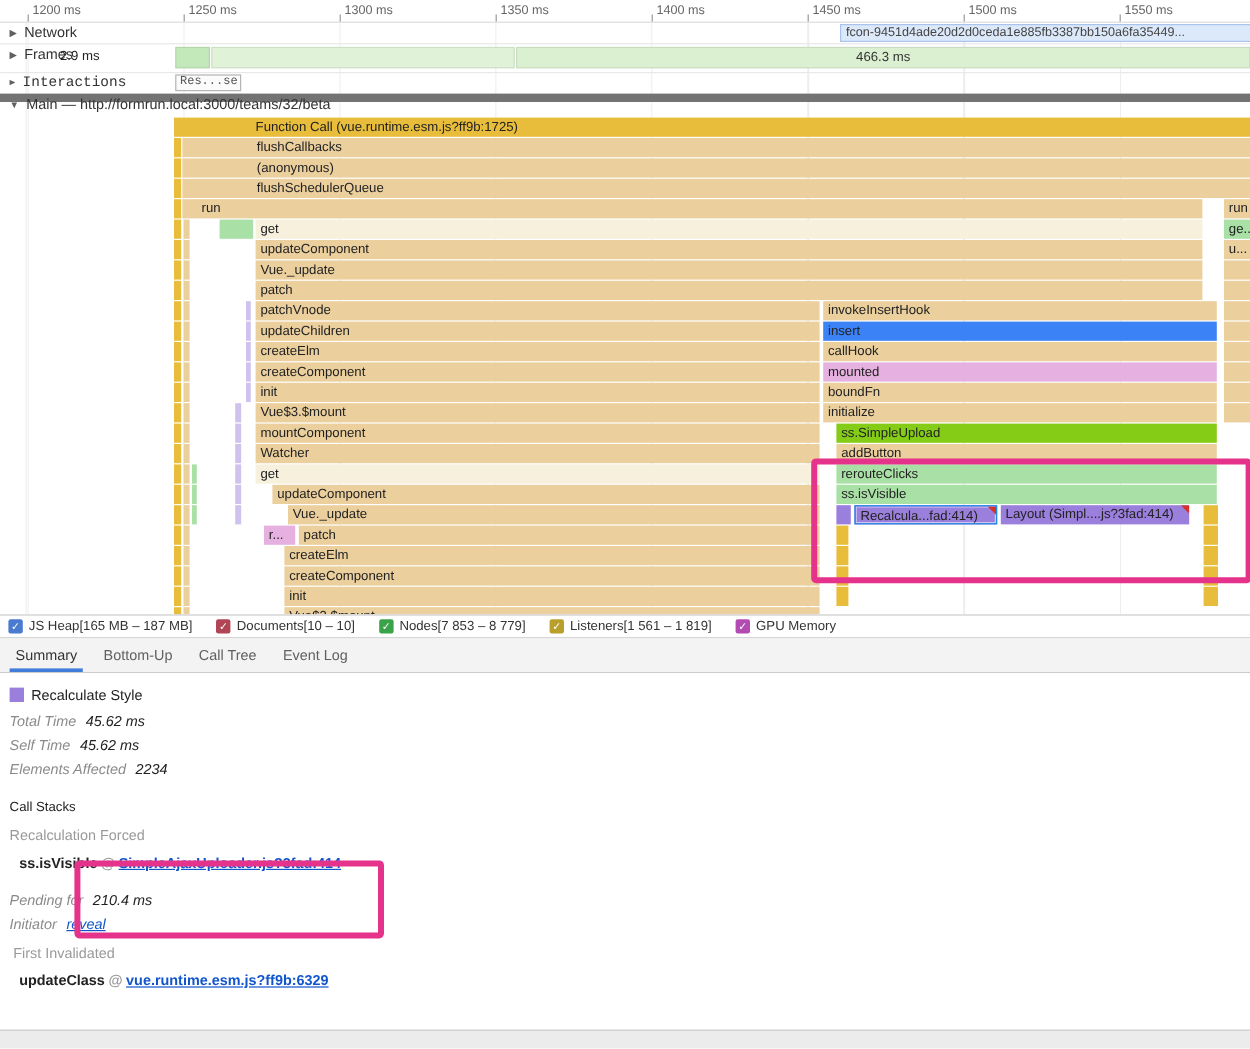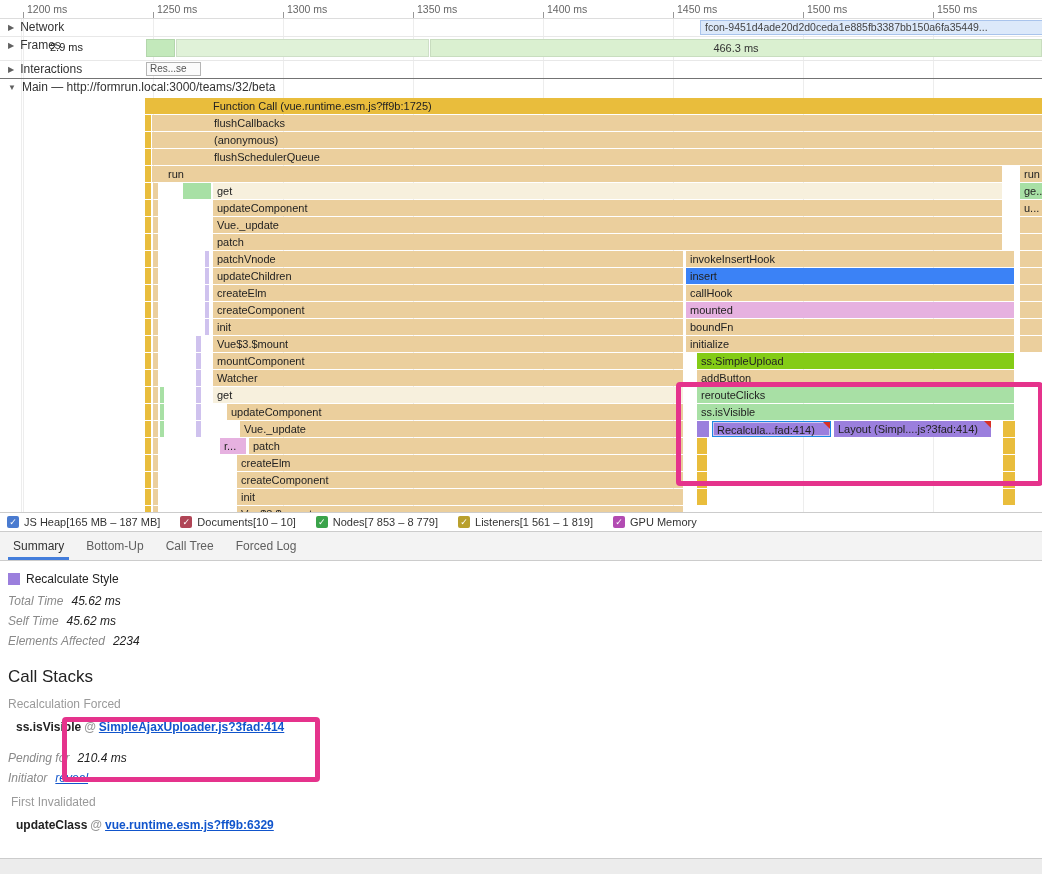--- a/index.html
+++ b/index.html
@@ -13,21 +13,21 @@
 
   
   #gridlines{position:absolute;top:18px;left:0;width:1042px;height:494px;z-index:0;
     background:repeating-linear-gradient(90deg, rgba(0,0,0,0.07) 0 1px, transparent 1px 130px);
     background-position:23px 0;}
 
   
   .track{position:absolute;left:0;width:1042px;z-index:1;}
   #network-track{top:18px;height:18px;border-bottom:1px solid #e8e8e8;}
   #frames-track{top:36px;height:24px;border-bottom:1px solid #e8e8e8;}
-  #interactions-track{top:60px;height:18px;border-bottom:1px solid #737373;}
+  #interactions-track{top:60px;height:18px;border-bottom:7px solid #737373;font-family:Liberation Mono, monospace;}
   #main-header{top:78px;height:19px;}
   .tlabel{position:absolute;left:8px;top:2px;font-size:12px;color:#333;white-space:nowrap;}
   .disc{font-size:8px;color:#606060;margin-right:6px;vertical-align:1px;}
   .net-bar{position:absolute;left:700px;top:2px;width:340px;height:13px;background:#dce9fa;
     border:1px solid #a9c4ec;border-right:none;font-size:10.5px;line-height:12px;color:#444;
     white-space:nowrap;overflow:hidden;padding-left:4px;}
   .frame-seg{position:absolute;top:3px;height:18px;box-sizing:border-box;border:1px solid rgba(0,0,0,0.08);}
   .frame-dur{position:absolute;left:50px;top:5px;font-size:11px;color:#222;}
   .frame-long-label{text-align:center;font-size:11px;line-height:17px;color:#333;}
   .inter-box{position:absolute;left:146px;top:2px;width:50px;height:12px;border:1px solid #b5b5b5;
@@ -62,21 +62,21 @@
   .legend-row{margin:11px 0 0 8px;display:flex;align-items:center;gap:6px;font-size:12px;color:#222;}
   .swatch{width:12px;height:12px;display:inline-block;}
   .warning-row{margin-top:9px;background:#ffeaea;padding:3px 8px;font-size:12px;color:#333;}
   .warn-label{color:#dc0000;margin-right:6px;}
   .lnk{color:#1155cc;text-decoration:underline;cursor:pointer;}
   .kv{margin-left:8px;line-height:20px;font-size:12px;font-style:italic;}
   .kv.mt5{margin-top:5px;}
   .kv.mt14{margin-top:14px;}
   .k{color:#8a8a8a;margin-right:8px;}
   .v{color:#222;}
-  .section-title{font-size:17px;color:#222;margin:16px 0 0 8px;}
+  .section-title{font-size:11px;color:#222;margin:16px 0 0 8px;}
   .dim{color:#9a9a9a;font-size:12px;margin:10px 0 0 8px;}
   .dim.mt6{margin-top:7px;margin-left:11px;}
   .stack{margin:9px 0 0 16px;font-size:12px;font-weight:bold;}
   .fn{color:#222;}
   .at{color:#999;margin:0 3px;}
 
   
   #bottom-bar{position:absolute;top:858px;left:0;width:1042px;height:16px;background:#ececec;border-top:1px solid #ccc;box-sizing:border-box;z-index:2;}
 
   
@@ -285,21 +285,21 @@
       <span class="counter">
         <span class="cbx" style="background: rgb(178, 75, 178);">✓</span>
         <span>GPU Memory</span>
       </span>
     </div>
 
   <div id="tabs">
       <div class="tab active">Summary</div>
       <div class="tab">Bottom-Up</div>
       <div class="tab">Call Tree</div>
-      <div class="tab">Forced Log</div>
+      <div class="tab">Event Log</div>
     </div>
 
   <div id="details">
     <div class="legend-row">
       <span class="swatch" style="background: rgb(155, 127, 221);"></span>
       <span>Recalculate Style</span>
     </div>
     <div class="kv mt5">
       <span class="k">Total Time</span><span class="v">45.62 ms</span>
     </div>

